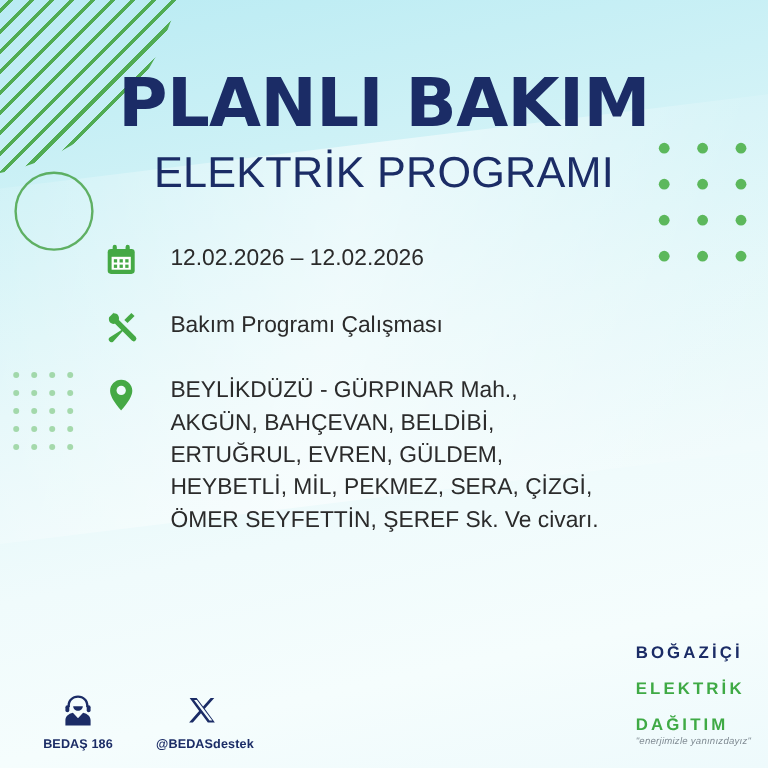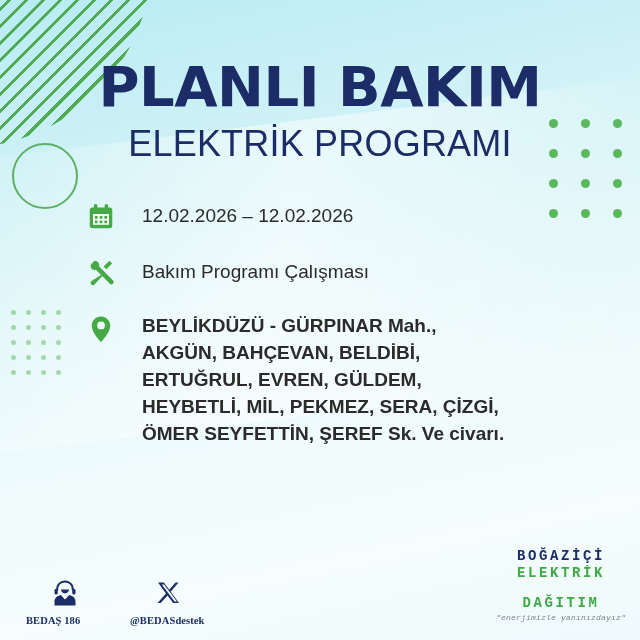--- a/index.html
+++ b/index.html
@@ -146,73 +146,71 @@
   .row .txt {
     font-size: 19px;
     color: #2b2b2b;
     line-height: 1.42;
     padding-left: 22px;
     padding-top: 3px;
   }
   .row.address .txt {
     padding-top: 1px;
     white-space: pre-line;
-    font-weight: bold;
   }
   .row.address .ico { align-items: flex-start; padding-top: 2px; }
 
   
   .footer {
     position: absolute;
     left: 0;
     bottom: 0;
     width: 640px;
     height: 86px;
   }
   .contacts {
     position: absolute;
     left: 26px;
     bottom: 14px;
     display: flex;
     gap: 26px;
   }
   .contact {
     width: 78px;
-    font-family: Liberation Serif, serif;
+    text-align: center;
   }
   .contact .cico {
     height: 34px;
     display: flex;
     align-items: flex-end;
     justify-content: center;
   }
   .contact .clabel {
     margin-top: 7px;
     font-size: 10.5px;
     font-weight: bold;
     color: #1b2c66;
     letter-spacing: .1px;
   }
 
   .brand {
     position: absolute;
     right: 14px;
     bottom: 18px;
-    text-align: center;
+    text-align: left;
     line-height: 1;
-    font-family: Liberation Mono, monospace;
   }
   .brand .b1, .brand .b2, .brand .b3 {
     font-weight: bold;
     font-size: 14px;
     letter-spacing: 2.6px;
     display: block;
   }
   .brand .b1 { color: #1b2c66; }
-  .brand .b2 { color: #3faa45; margin-top: 3px; }
+  .brand .b2 { color: #3faa45; margin-top: 16px; }
   .brand .b3 { color: #3faa45; margin-top: 16px; }
   .brand .tagline {
     display: block;
     margin-top: 4px;
     font-size: 8px;
     font-style: italic;
     color: #7f8a92;
     letter-spacing: .2px;
   }
 </style>

